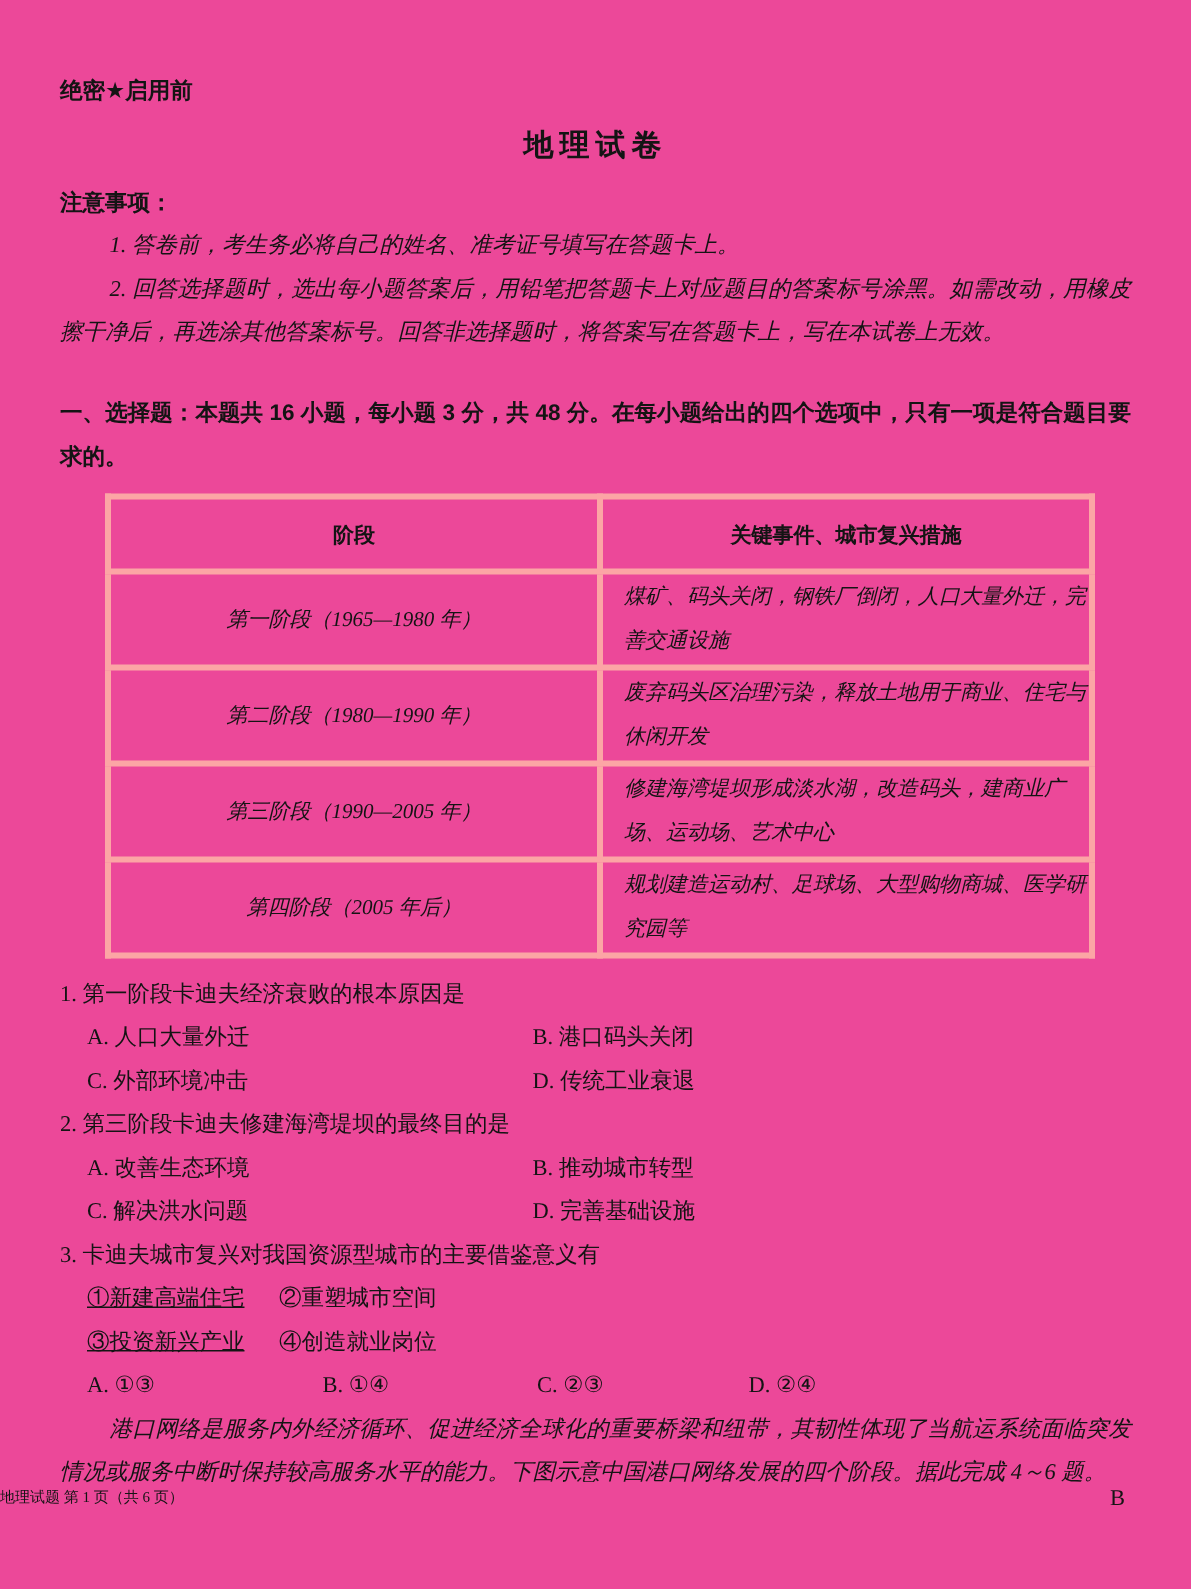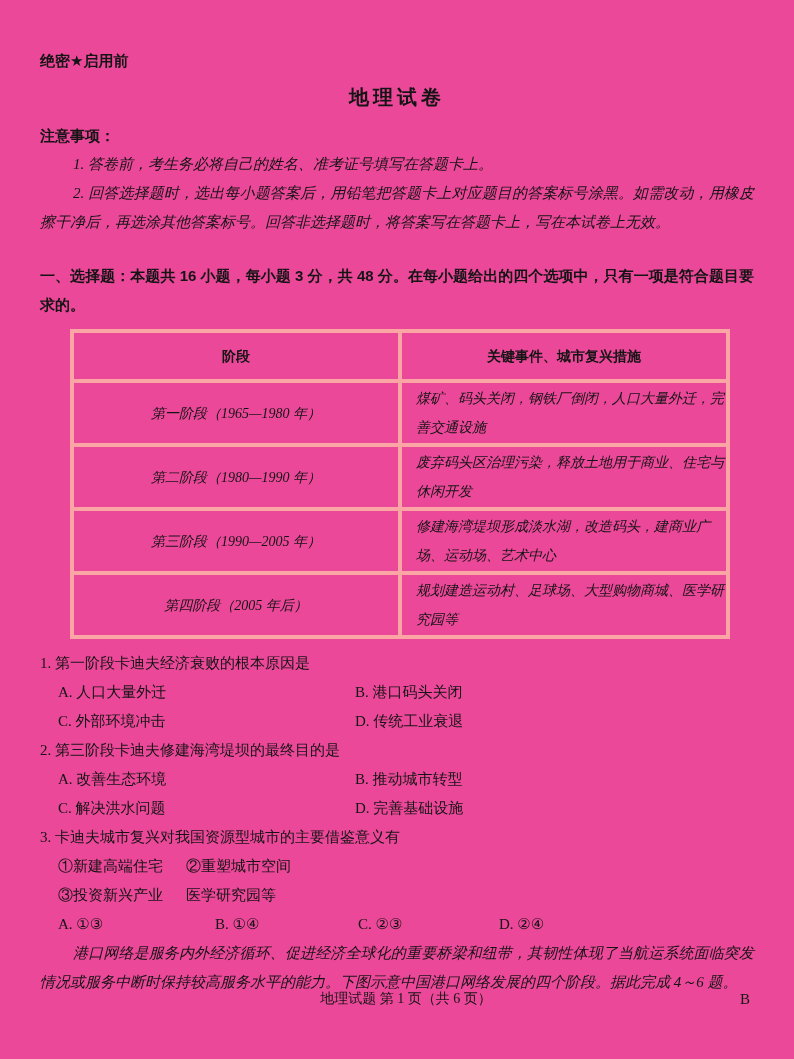--- a/index.html
+++ b/index.html
@@ -70,33 +70,32 @@
   td.stage-col { text-align: center; width: 198px; font-style: italic; }
   td.event-col { padding-left: 14px; font-style: italic; }
   .stem { text-align: justify; }
   .opts2 {
     display: grid;
     grid-template-columns: 297px 1fr;
     padding-left: 18px;
   }
   .opts2 span { line-height: 29px; }
   .subrow { display: flex; padding-left: 18px; }
-  .subrow span:first-child { width: 128px; }
+  .subrow span:first-child { width: 128px; text-decoration: underline; }
   .opts4 { display: flex; padding-left: 18px; }
   .opts4 span:nth-child(1) { width: 157px; }
   .opts4 span:nth-child(2) { width: 143px; }
   .opts4 span:nth-child(3) { width: 141px; }
   .footer {
     position: absolute;
     left: 0; right: 0;
     top: 988px;
-    text-align: center;
-    font-size: 14px;
+    text-align: left;
+    font-size: 10px;
     line-height: 22px;
-    margin-left: 18px;
   }
   .version {
     position: absolute;
     top: 988px;
     right: 44px;
     font-size: 15px;
     line-height: 22px;
   }
 </style>
 </head>
@@ -158,21 +157,21 @@
     <span>D. 完善基础设施</span>
   </div>
 
   <p class="stem">3. 卡迪夫城市复兴对我国资源型城市的主要借鉴意义有</p>
   <div class="subrow">
     <span>①新建高端住宅</span>
     <span>②重塑城市空间</span>
   </div>
   <div class="subrow">
     <span>③投资新兴产业</span>
-    <span>医学研究园等</span>
+    <span>④创造就业岗位</span>
   </div>
   <div class="opts4">
     <span>A. ①③</span>
     <span>B. ①④</span>
     <span>C. ②③</span>
     <span>D. ②④</span>
   </div>
 
   <p class="kai indent just">港口网络是服务内外经济循环、促进经济全球化的重要桥梁和纽带，其韧性体现了当航运系统面临突发情况或服务中断时保持较高服务水平的能力。下图示意中国港口网络发展的四个阶段。据此完成 4～6 题。</p>
 

